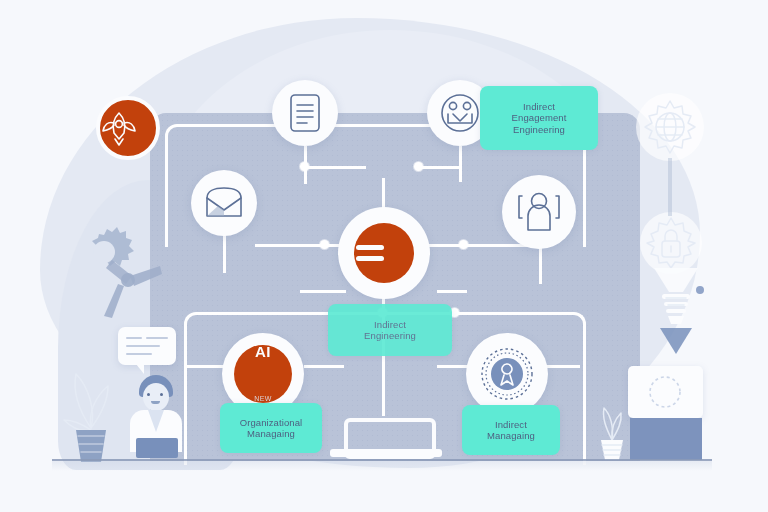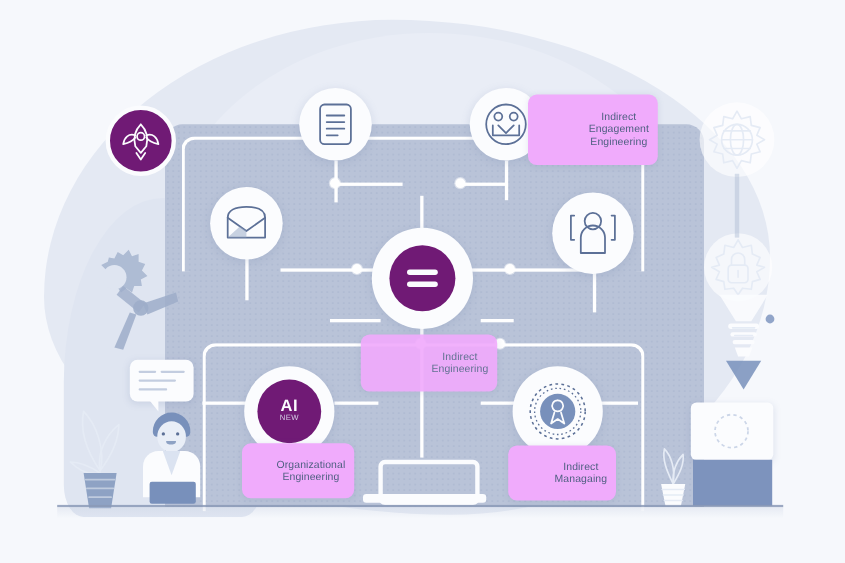--- a/index.html
+++ b/index.html
@@ -64,28 +64,28 @@
     position:absolute;width:9px;height:9px;border-radius:50%;
     background:#ffffff;box-shadow:0 0 0 1px rgba(255,255,255,.5);
   }
 
   
   .circ{
     position:absolute;border-radius:50%;
     display:flex;align-items:center;justify-content:center;
   }
   .circ-white{background:#fbfcfe;box-shadow:0 2px 9px rgba(110,130,170,.20);}
-  .circ-blue{background:#701a75;}
+  .circ-blue{background:#c2410c;justify-content:space-between;}
   .circ-ghost{background:rgba(255,255,255,.62);}
 
   
   .chip{
-    position:absolute;background:#f0abfc;border-radius:8px;
+    position:absolute;background:#5eead4;border-radius:8px;
     color:#4e5f80;font-size:9.5px;line-height:11.5px;
-    display:flex;align-items:center;justify-content:flex-end;
+    display:flex;align-items:center;justify-content:center;
     text-align:center;padding:5px 8px;
     box-shadow:0 1px 6px rgba(110,130,170,.16);
     white-space:pre-line;letter-spacing:.1px;
   }
   .chip-dim{color:#5a6b8c;opacity:.92;}
   .screen-box{position:absolute;background:#fbfcfe;border-radius:5px;box-shadow:0 2px 7px rgba(110,130,170,.18);}
   .pedestal{position:absolute;background:#7d93bd;}
   .laptop-out{
     position:absolute;border:4px solid #fbfcfe;border-radius:6px;background:transparent;
   }
@@ -324,21 +324,21 @@
 Engineering</span>
   </div>
 
   <div class="chip chip-dim" style="left:328px;top:304px;width:108px;height:42px;">
     <span>Indirect
 Engineering</span>
   </div>
 
   <div class="chip" style="left:220px;top:403px;width:86px;height:40px;">
     <span>Organizational
-Engineering</span>
+Managaing</span>
   </div>
 
   <div class="chip" style="left:462px;top:405px;width:82px;height:40px;">
     <span>Indirect
 Managaing</span>
   </div>
 
   <div class="abs ground"></div>
   <div class="abs ground-shadow"></div>
 

